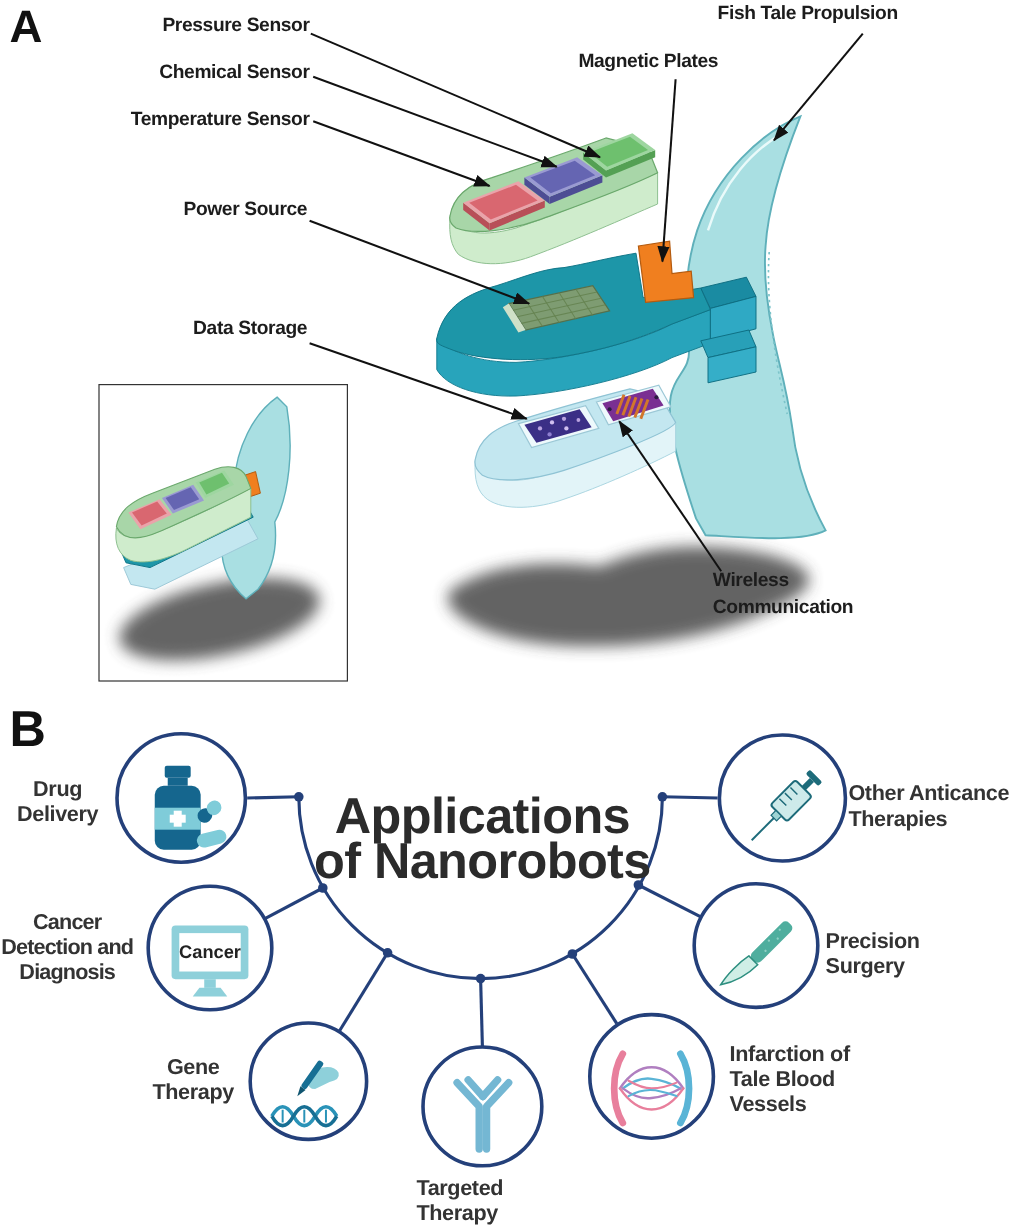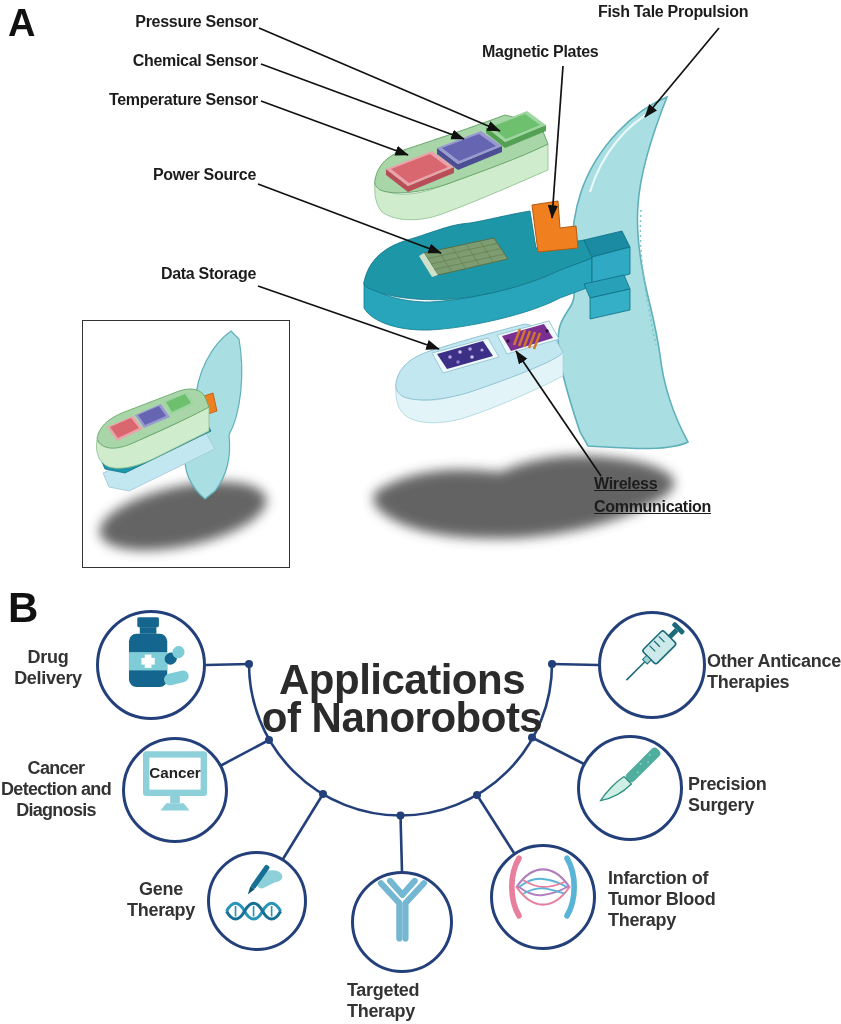--- a/index.html
+++ b/index.html
@@ -10,32 +10,32 @@
         font-family:"Liberation Sans",sans-serif;}
   svg{display:block;}
   .abs{position:absolute;}
   .panel-letter{position:absolute;font-weight:800;color:#111;}
   #letterA{left:8px;top:2px;font-size:38px;}
   #letterB{left:8px;top:584px;font-size:42px;}
   
   .lblA{position:absolute;font-weight:700;font-size:16px;color:var(--label);
         letter-spacing:-0.3px;line-height:23px;white-space:nowrap;}
   .lblA.right{text-align:right;}
-  .lblA.wrap{white-space:normal;text-decoration:underline;}
+  .lblA.wrap{white-space:normal;}
   
   #panelB{position:absolute;left:0;top:575px;width:841px;height:449px;}
   .lblB{position:absolute;font-weight:700;font-size:18px;color:#333;
         letter-spacing:-0.3px;line-height:21px;}
   .lblB.right{text-align:center;}
   .lblB.center{}
   #bTitle{position:absolute;left:232px;top:86px;width:340px;text-align:center;
           font-weight:700;font-size:42px;line-height:38px;color:var(--title);
           letter-spacing:-0.5px;}
   .app-circle{position:absolute;border:3px solid var(--navy);border-radius:50%;
-              background:#fff;display:flex;align-items:flex-start;justify-content:center;
+              background:#fff;display:flex;align-items:flex-end;justify-content:center;
               box-sizing:border-box;}
   .app-circle svg{width:80%;height:80%;}
   .bline{stroke:var(--navy);stroke-width:2.6;fill:none;}
   .bdot{fill:var(--navy);}
   .aline{stroke:var(--arrow);stroke-width:1.7;}
   #insetBox{position:absolute;left:82px;top:320px;width:208px;height:248px;
             border:1.5px solid #333;box-sizing:border-box;background:#fff;}
 </style>
 </head>
 <body>
@@ -288,21 +288,21 @@
           <path d="M80,14 C92,34 92,66 80,86" stroke="#5ab4d6" stroke-width="7"></path>
           <path d="M17,50 Q32,28 50,28 Q68,28 83,50" stroke="#b07fc0" stroke-width="2.6"></path>
           <path d="M17,50 Q32,72 50,72 Q68,72 83,50" stroke="#e87f9c" stroke-width="2.6"></path>
           <path d="M20,50 Q36,38 50,40 Q66,42 80,50" stroke="#5ab4d6" stroke-width="2.4"></path>
           <path d="M20,50 Q36,62 50,60 Q66,58 80,50" stroke="#b07fc0" stroke-width="2.4"></path>
           <path d="M26,42 Q40,50 50,50 Q62,50 76,44" stroke="#e87f9c" stroke-width="2.2"></path>
           <path d="M26,58 Q40,50 54,52 Q64,54 76,58" stroke="#5ab4d6" stroke-width="2.2"></path>
         </g>
       </svg>
     </div>
-    <div class="lblB" style="left:608px;top:293px;width:124px">Infarction of Tumor Blood Therapy</div>
+    <div class="lblB" style="left:608px;top:293px;width:124px">Infarction of Tale Blood Vessels</div>
 
     <div class="app-circle" style="left:577px;top:160px;width:106px;height:106px">
       <svg viewBox="0 0 100 100">
         <g transform="rotate(45 50 50)">
           <rect x="43.5" y="0" width="13" height="54" rx="5" fill="#4fae9e"></rect>
           <circle cx="47" cy="12" r="1.2" fill="#8fd0c4"></circle>
             <circle cx="52" cy="20" r="1.2" fill="#8fd0c4"></circle>
           <circle cx="47" cy="28" r="1.2" fill="#8fd0c4"></circle>
             <circle cx="52" cy="38" r="1.2" fill="#8fd0c4"></circle>
           <path d="M43.5,54 L56.5,54 C56.5,70 52,84 44,96 C41,84 41,66 43.5,54 Z" fill="#cfeee6" stroke="#2e8f80" stroke-width="1.6"></path>

